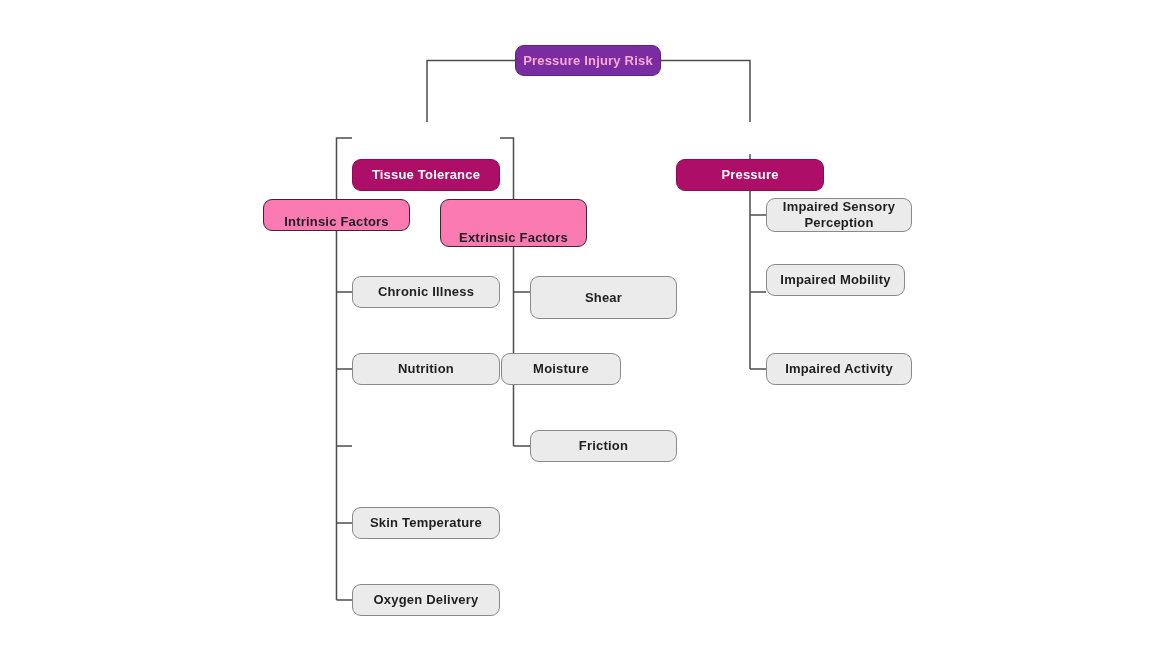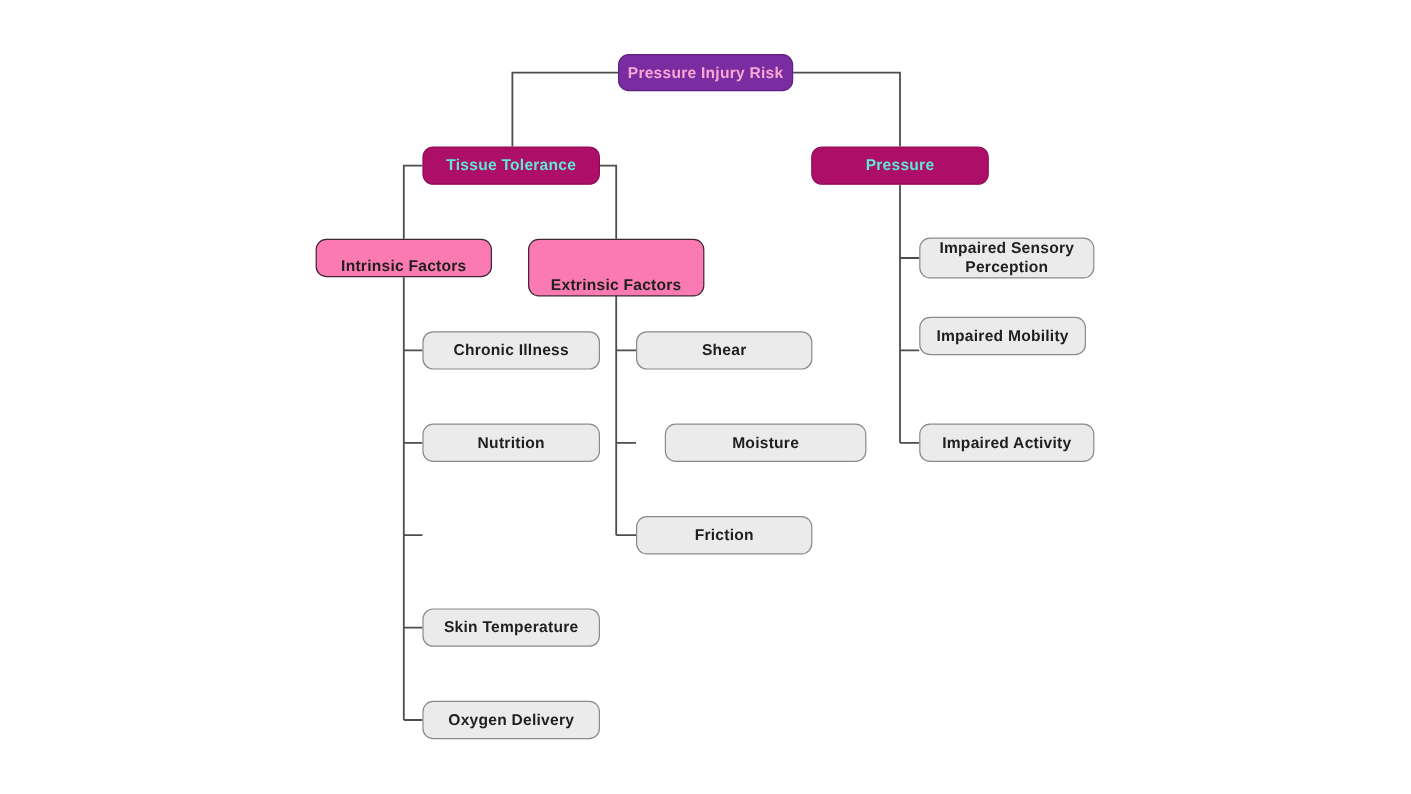--- a/index.html
+++ b/index.html
@@ -13,21 +13,21 @@
   svg.connectors{position:absolute;left:0;top:0;width:100%;height:100%;}
   svg.connectors path{fill:none;stroke:var(--line,#4d4d4d);stroke-width:1.5;}
   .node{
     position:absolute;box-sizing:border-box;
     display:flex;align-items:center;justify-content:center;
     text-align:center;border-radius:9px;
     font-size:13px;font-weight:700;letter-spacing:.2px;line-height:1.2;
     padding:0 6px;cursor:default;
   }
   .node.root{background:var(--root_fill);border:1.5px solid var(--root_border);color:#f9a8d4;}
-  .node.branch{background:var(--branch_fill);border:1.5px solid var(--branch_border);color:#5eead4;}
+  .node.branch{background:var(--branch_fill);border:1.5px solid var(--branch_border);color:#ffffff;margin-top:37px;}
   .node.subbranch{background:var(--sub_fill);border:1.5px solid var(--sub_border);color:var(--text_dark);align-items:flex-end;}
   .node.leaf{background:var(--leaf_fill);border:1.5px solid var(--leaf_border);color:var(--text_dark);}
 </style>
 </head>
 <body>
 
 <div class="canvas">
 
   <svg class="connectors" viewBox="0 0 1176 662" aria-hidden="true">
     <path d="M515,60.5 H427 V122"></path>
@@ -69,25 +69,25 @@
 
 
   <div class="node leaf" style="left:352px;top:507px;width:148px;height:32px">
     <span>Skin Temperature</span>
   </div>
 
   <div class="node leaf" style="left:352px;top:584px;width:148px;height:32px">
     <span>Oxygen Delivery</span>
   </div>
 
-  <div class="node leaf" style="left:530px;top:276px;width:147px;height:32px">
+  <div class="node leaf" style="left:530px;top:276px;width:147px;height:43px">
     <span>Shear</span>
   </div>
 
-  <div class="node leaf" style="left:554px;top:353px;width:168px;height:32px">
+  <div class="node leaf" style="left:501px;top:353px;width:120px;height:32px">
     <span>Moisture</span>
   </div>
 
   <div class="node leaf" style="left:530px;top:430px;width:147px;height:32px">
     <span>Friction</span>
   </div>
 
   <div class="node leaf" style="left:766px;top:198px;width:146px;height:34px">
     <span>Impaired Sensory Perception</span>
   </div>

